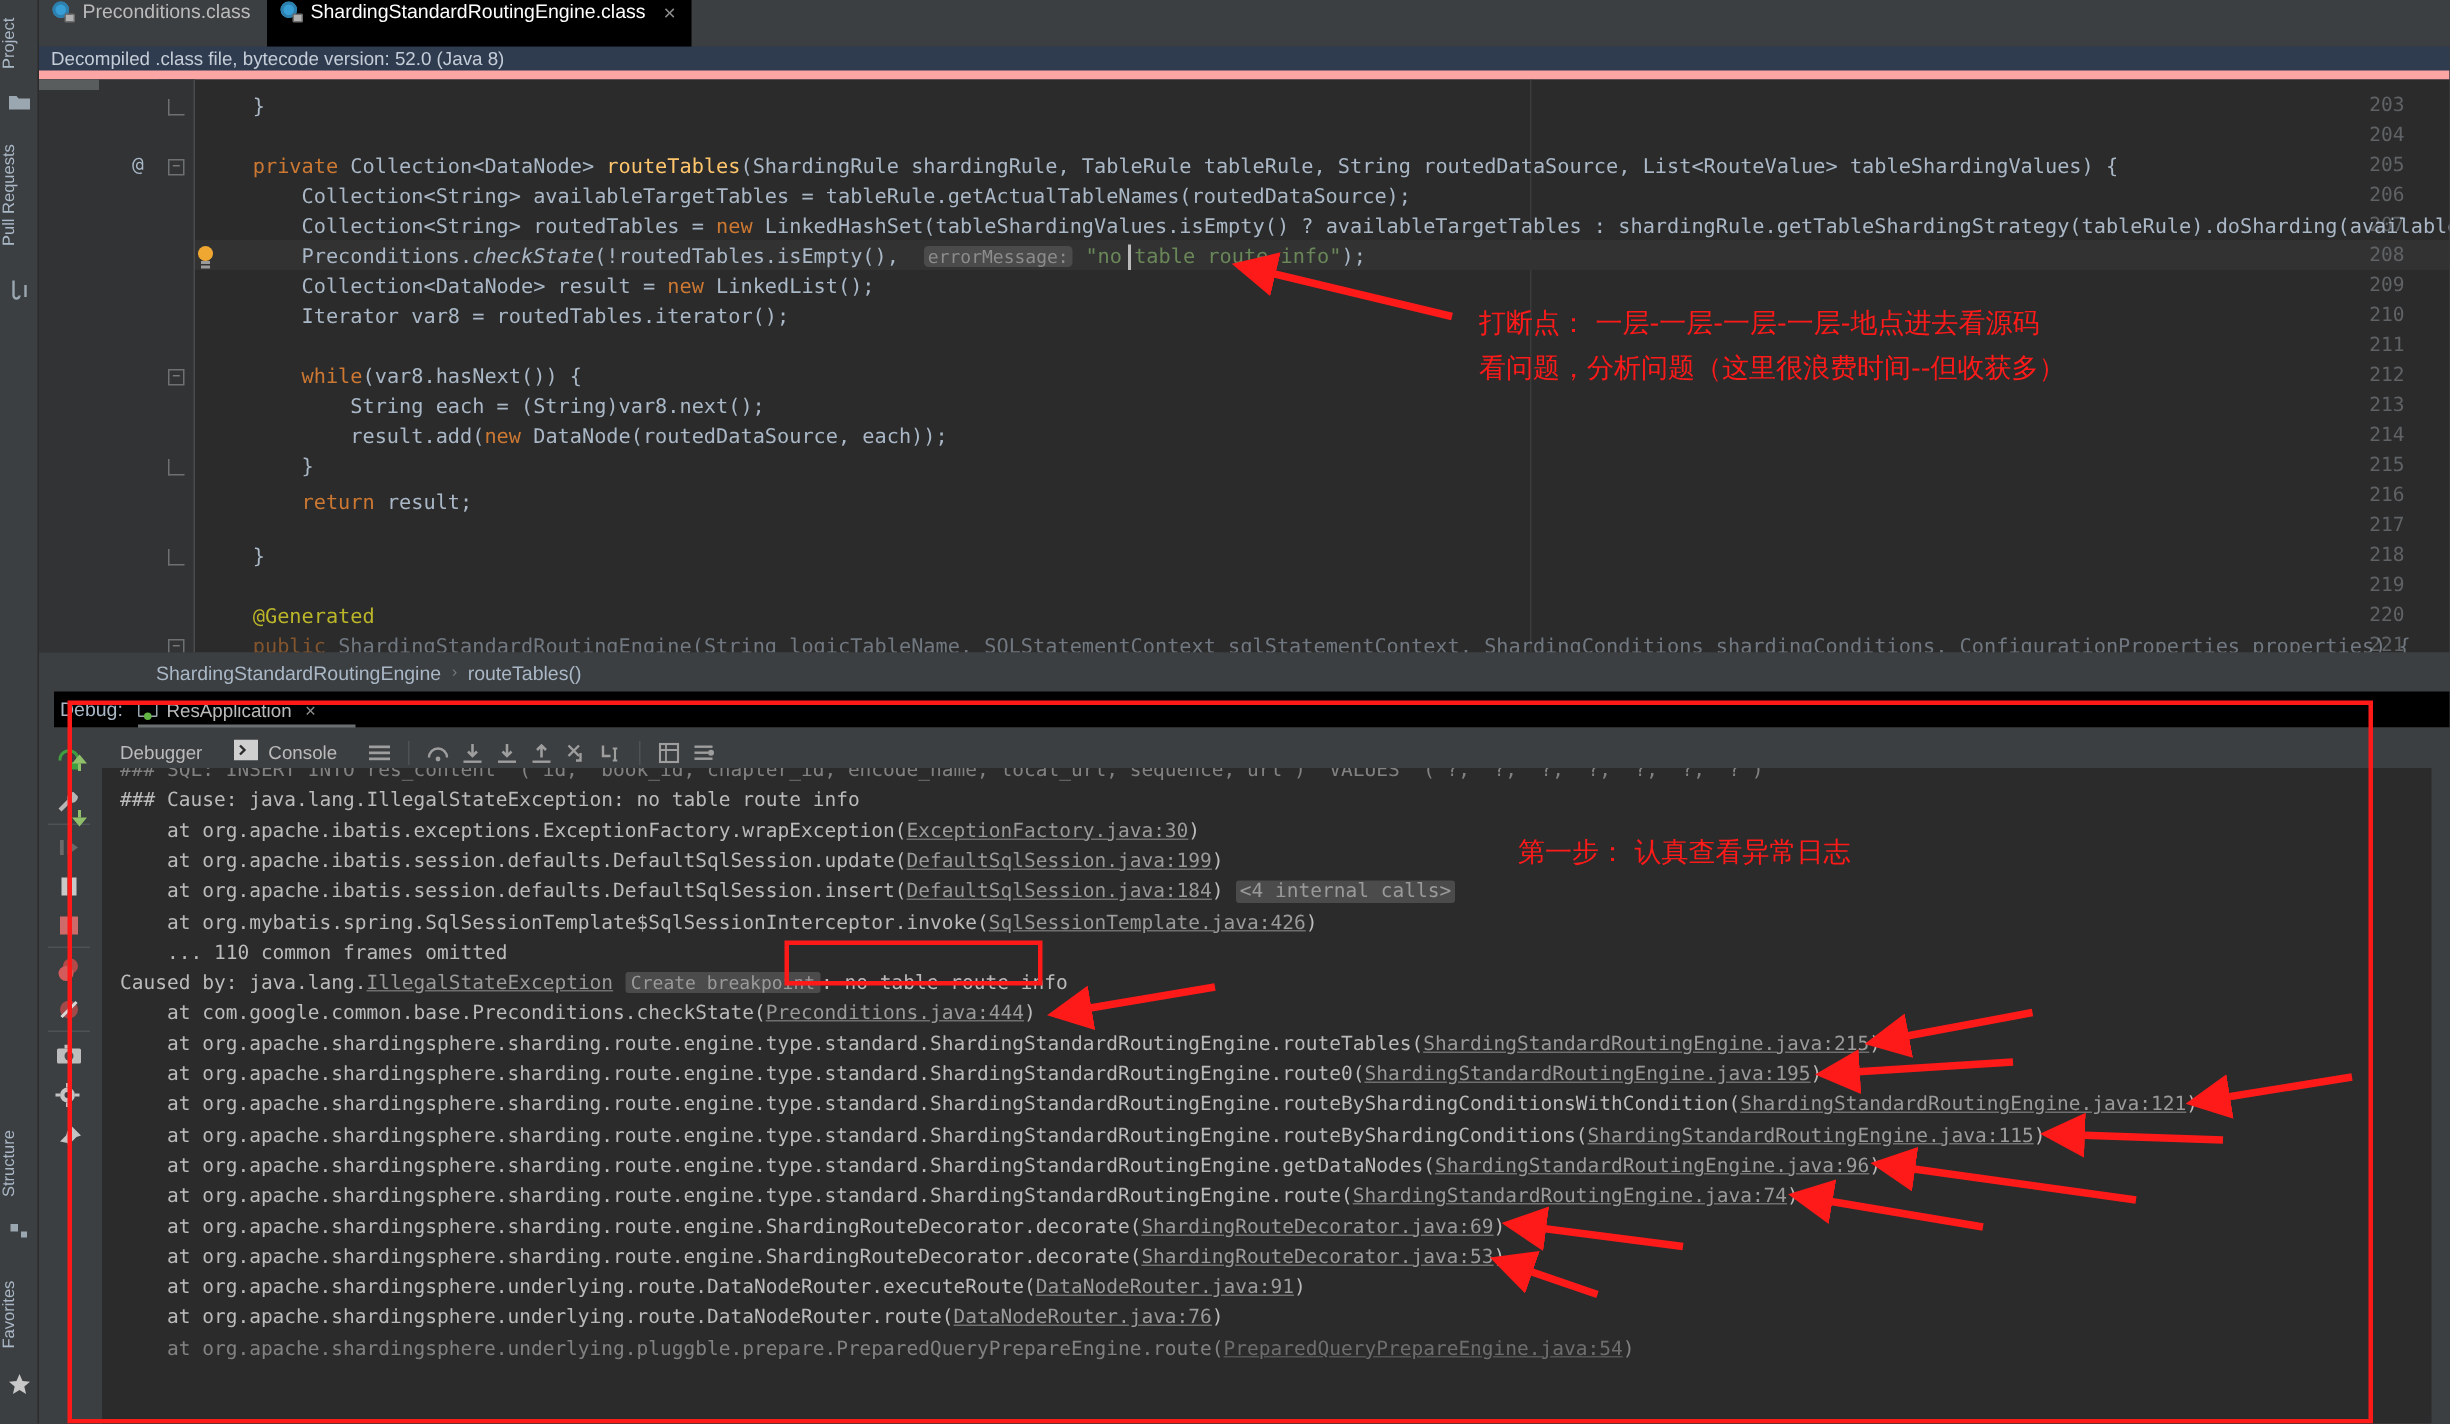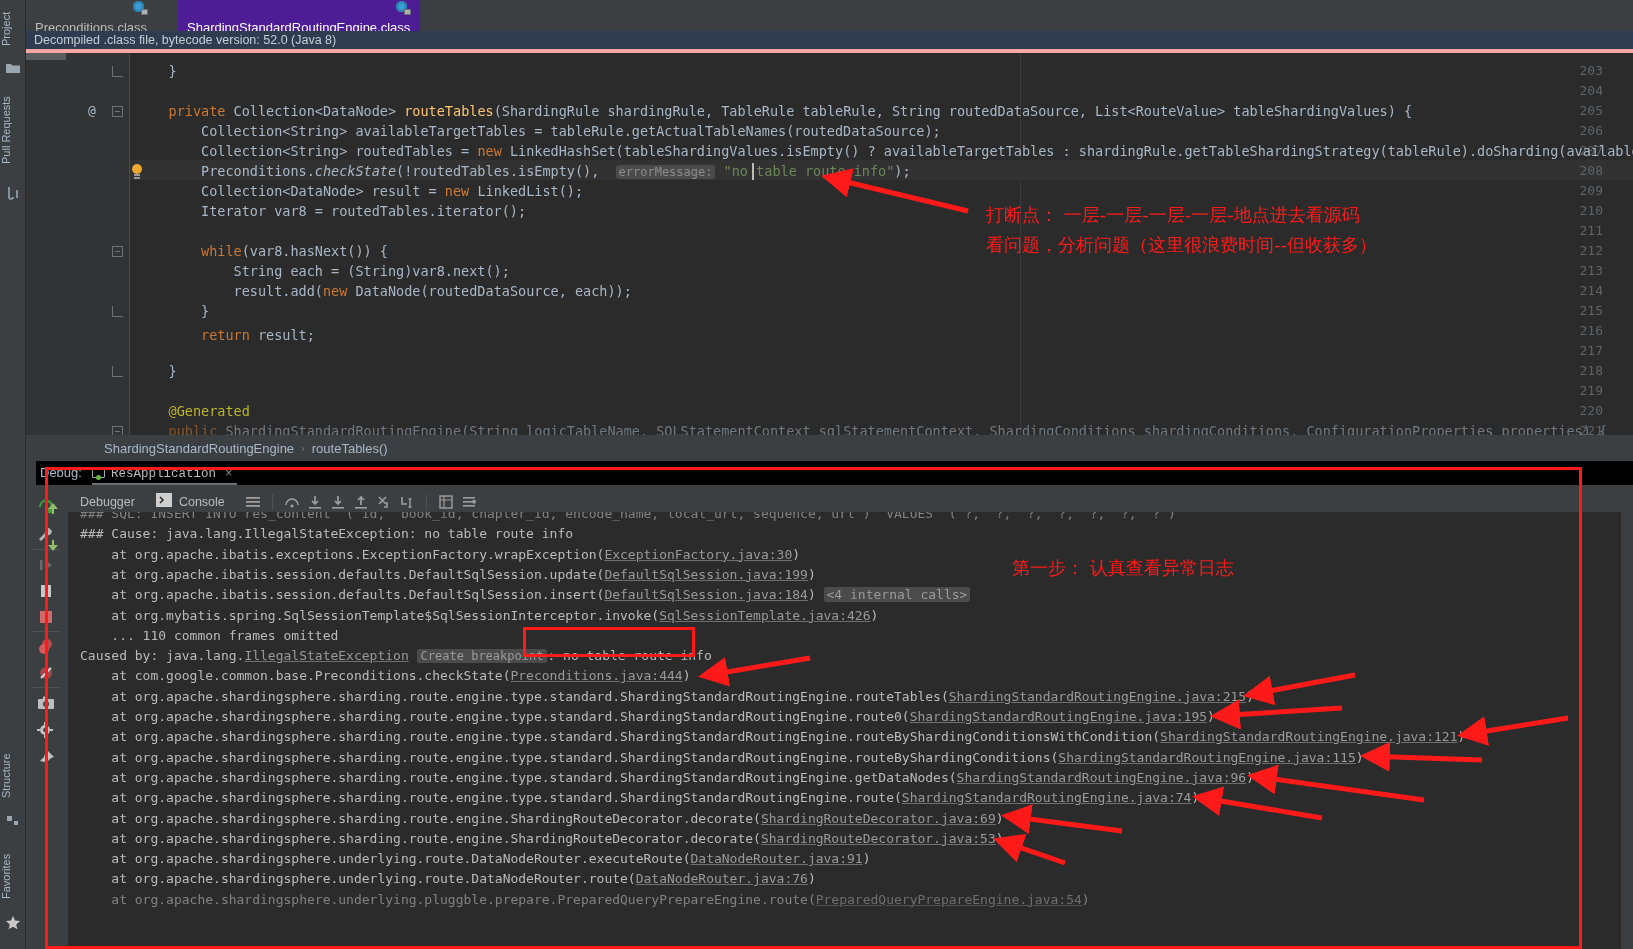--- a/index.html
+++ b/index.html
@@ -27,26 +27,26 @@
     position: absolute; left: 5px; width: 16px; height: 16px;
   }
 
   
   .tabbar {
     position: absolute; left: 26px; top: 0; width: 1607px; height: 31px;
     background: #3c3f41;
   }
   .tab {
     position: absolute; top: 0; height: 37px;
-    display: flex; align-items: flex-end; gap: 6px;
+    display: flex; align-items: flex-start; gap: 6px;
     padding: 0 10px 0 9px;
     font-size: 13px; font-family: "Liberation Sans", sans-serif;
-    color: #bbbbbb; cursor: default; flex-direction: column;
-  }
-  .tab.active { background: #4c1d95; color: #ffffff; border-bottom: 1px solid #a3a3a3; }
+    color: #bbbbbb; cursor: default;
+  }
+  .tab.active { background: #000000; color: #ffffff; border-bottom: 1px solid #a3a3a3; }
   .tab .tclose { color: #8c8c8c; font-size: 14px; margin-left: 6px; }
   .cls-icon {
     width: 14px; height: 14px; position: relative; flex: 0 0 14px;
   }
   .cls-icon .c1 {
     position: absolute; left: 0; top: 1px; width: 11px; height: 11px;
     border-radius: 50%; background: #389fd6;
     box-shadow: inset 0 0 0 2px #2d7fae;
   }
   .cls-icon .c2 {
@@ -54,21 +54,21 @@
     background: #b0b0b0; border: 1px solid #6e6e6e; border-radius: 1px;
   }
 
   
   .decompiled-bar {
     position: absolute; left: 26px; top: 31px; width: 1607px; height: 22px;
     background: #2f3b4f;
     display: flex; align-items: center; padding-left: 8px;
     color: #c5cdd8; font-size: 12.5px;
     font-family: "Liberation Sans", sans-serif;
-    border-bottom: 4px solid #fca5a5;
+    border-bottom: 6px solid #fca5a5;
   }
 
   
   .editor {
     position: absolute; left: 26px; top: 53px; width: 1607px; height: 382px;
     background: #2b2b2b; overflow: hidden;
   }
   .gutter {
     position: absolute; left: 0; top: 0; width: 104px; height: 382px;
     background: #313335;
@@ -153,21 +153,21 @@
   }
   .debug-word {
     position: absolute; left: 0px; top: 4px;
     color: #a9b7c6; font-size: 13px;
     font-family: "Liberation Sans", sans-serif;
   }
   .run-tab {
     position: absolute; left: 56px; top: 2px; height: 21px;
     display: flex; align-items: center; gap: 5px;
     color: #bbbbbb; font-size: 12.5px;
-    font-family: Liberation Mono, monospace;
+    font-family: Liberation Sans, sans-serif;
   }
   .run-tab-underline {
     position: absolute; left: 56px; top: 22px; width: 145px; height: 3px;
     background: #6a6f72;
   }
   .app-icon {
     width: 14px; height: 12px; position: relative;
   }
   .app-icon .scr {
     position: absolute; left: 0; top: 0; width: 13px; height: 10px;

